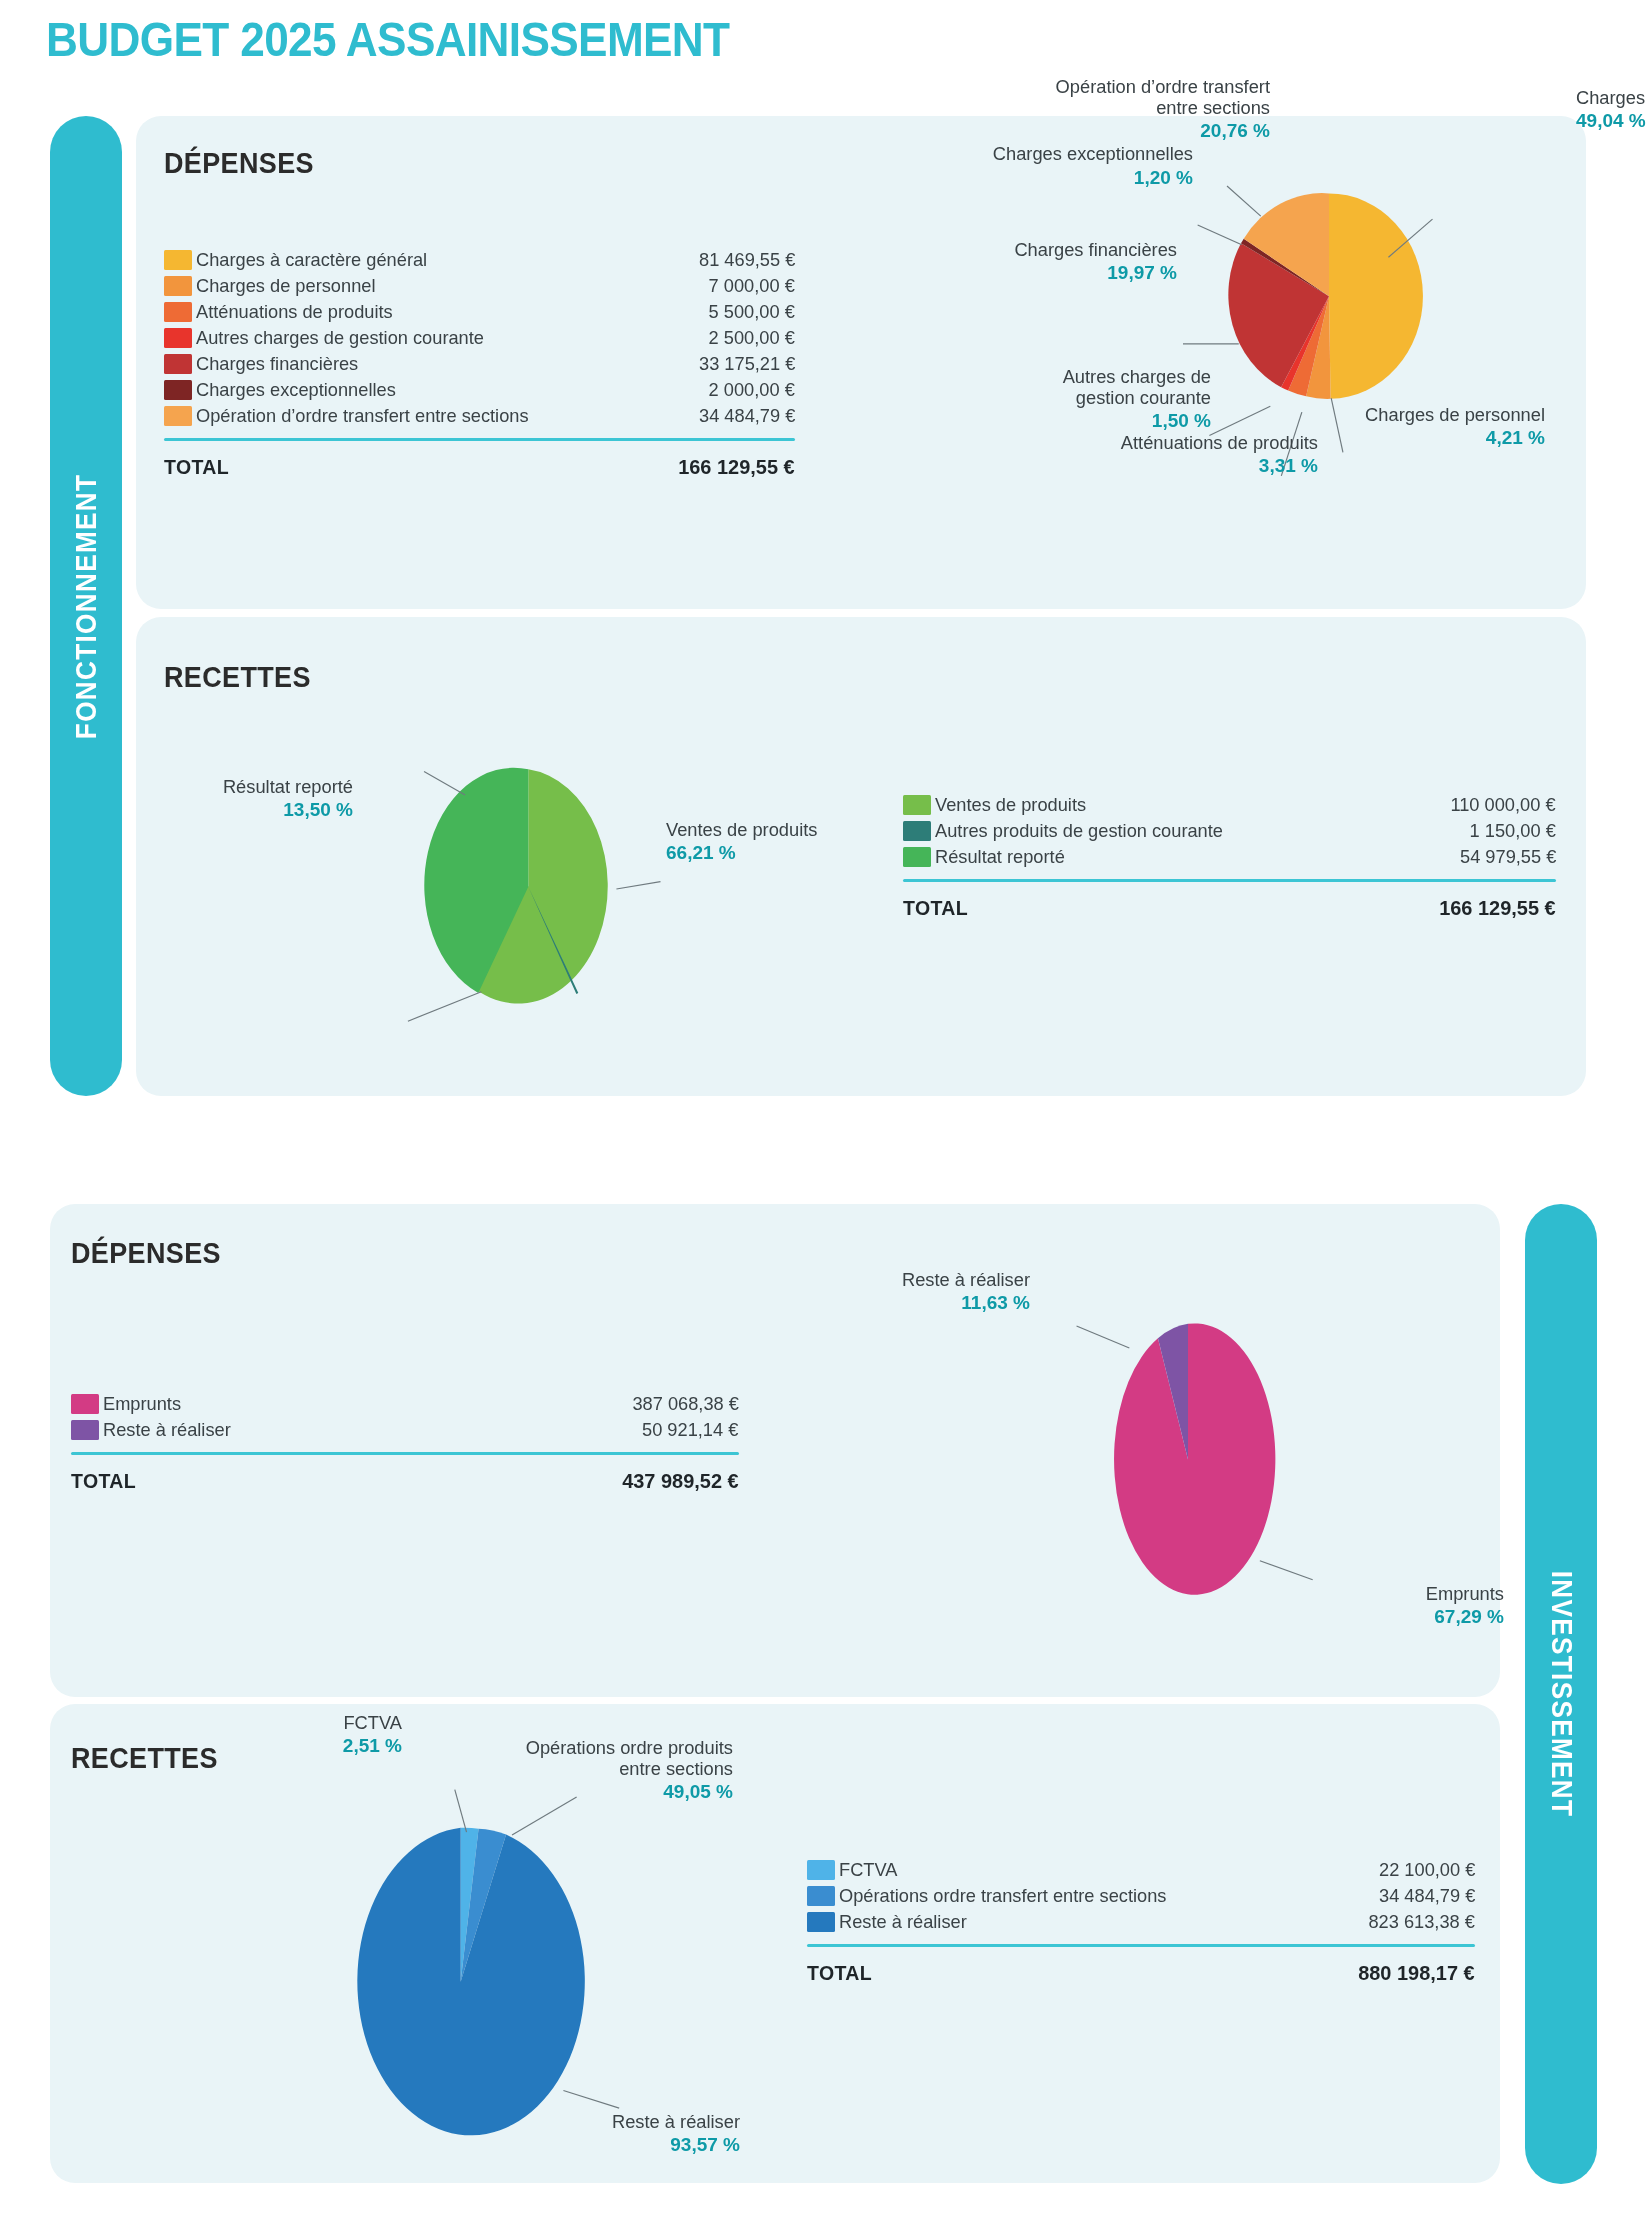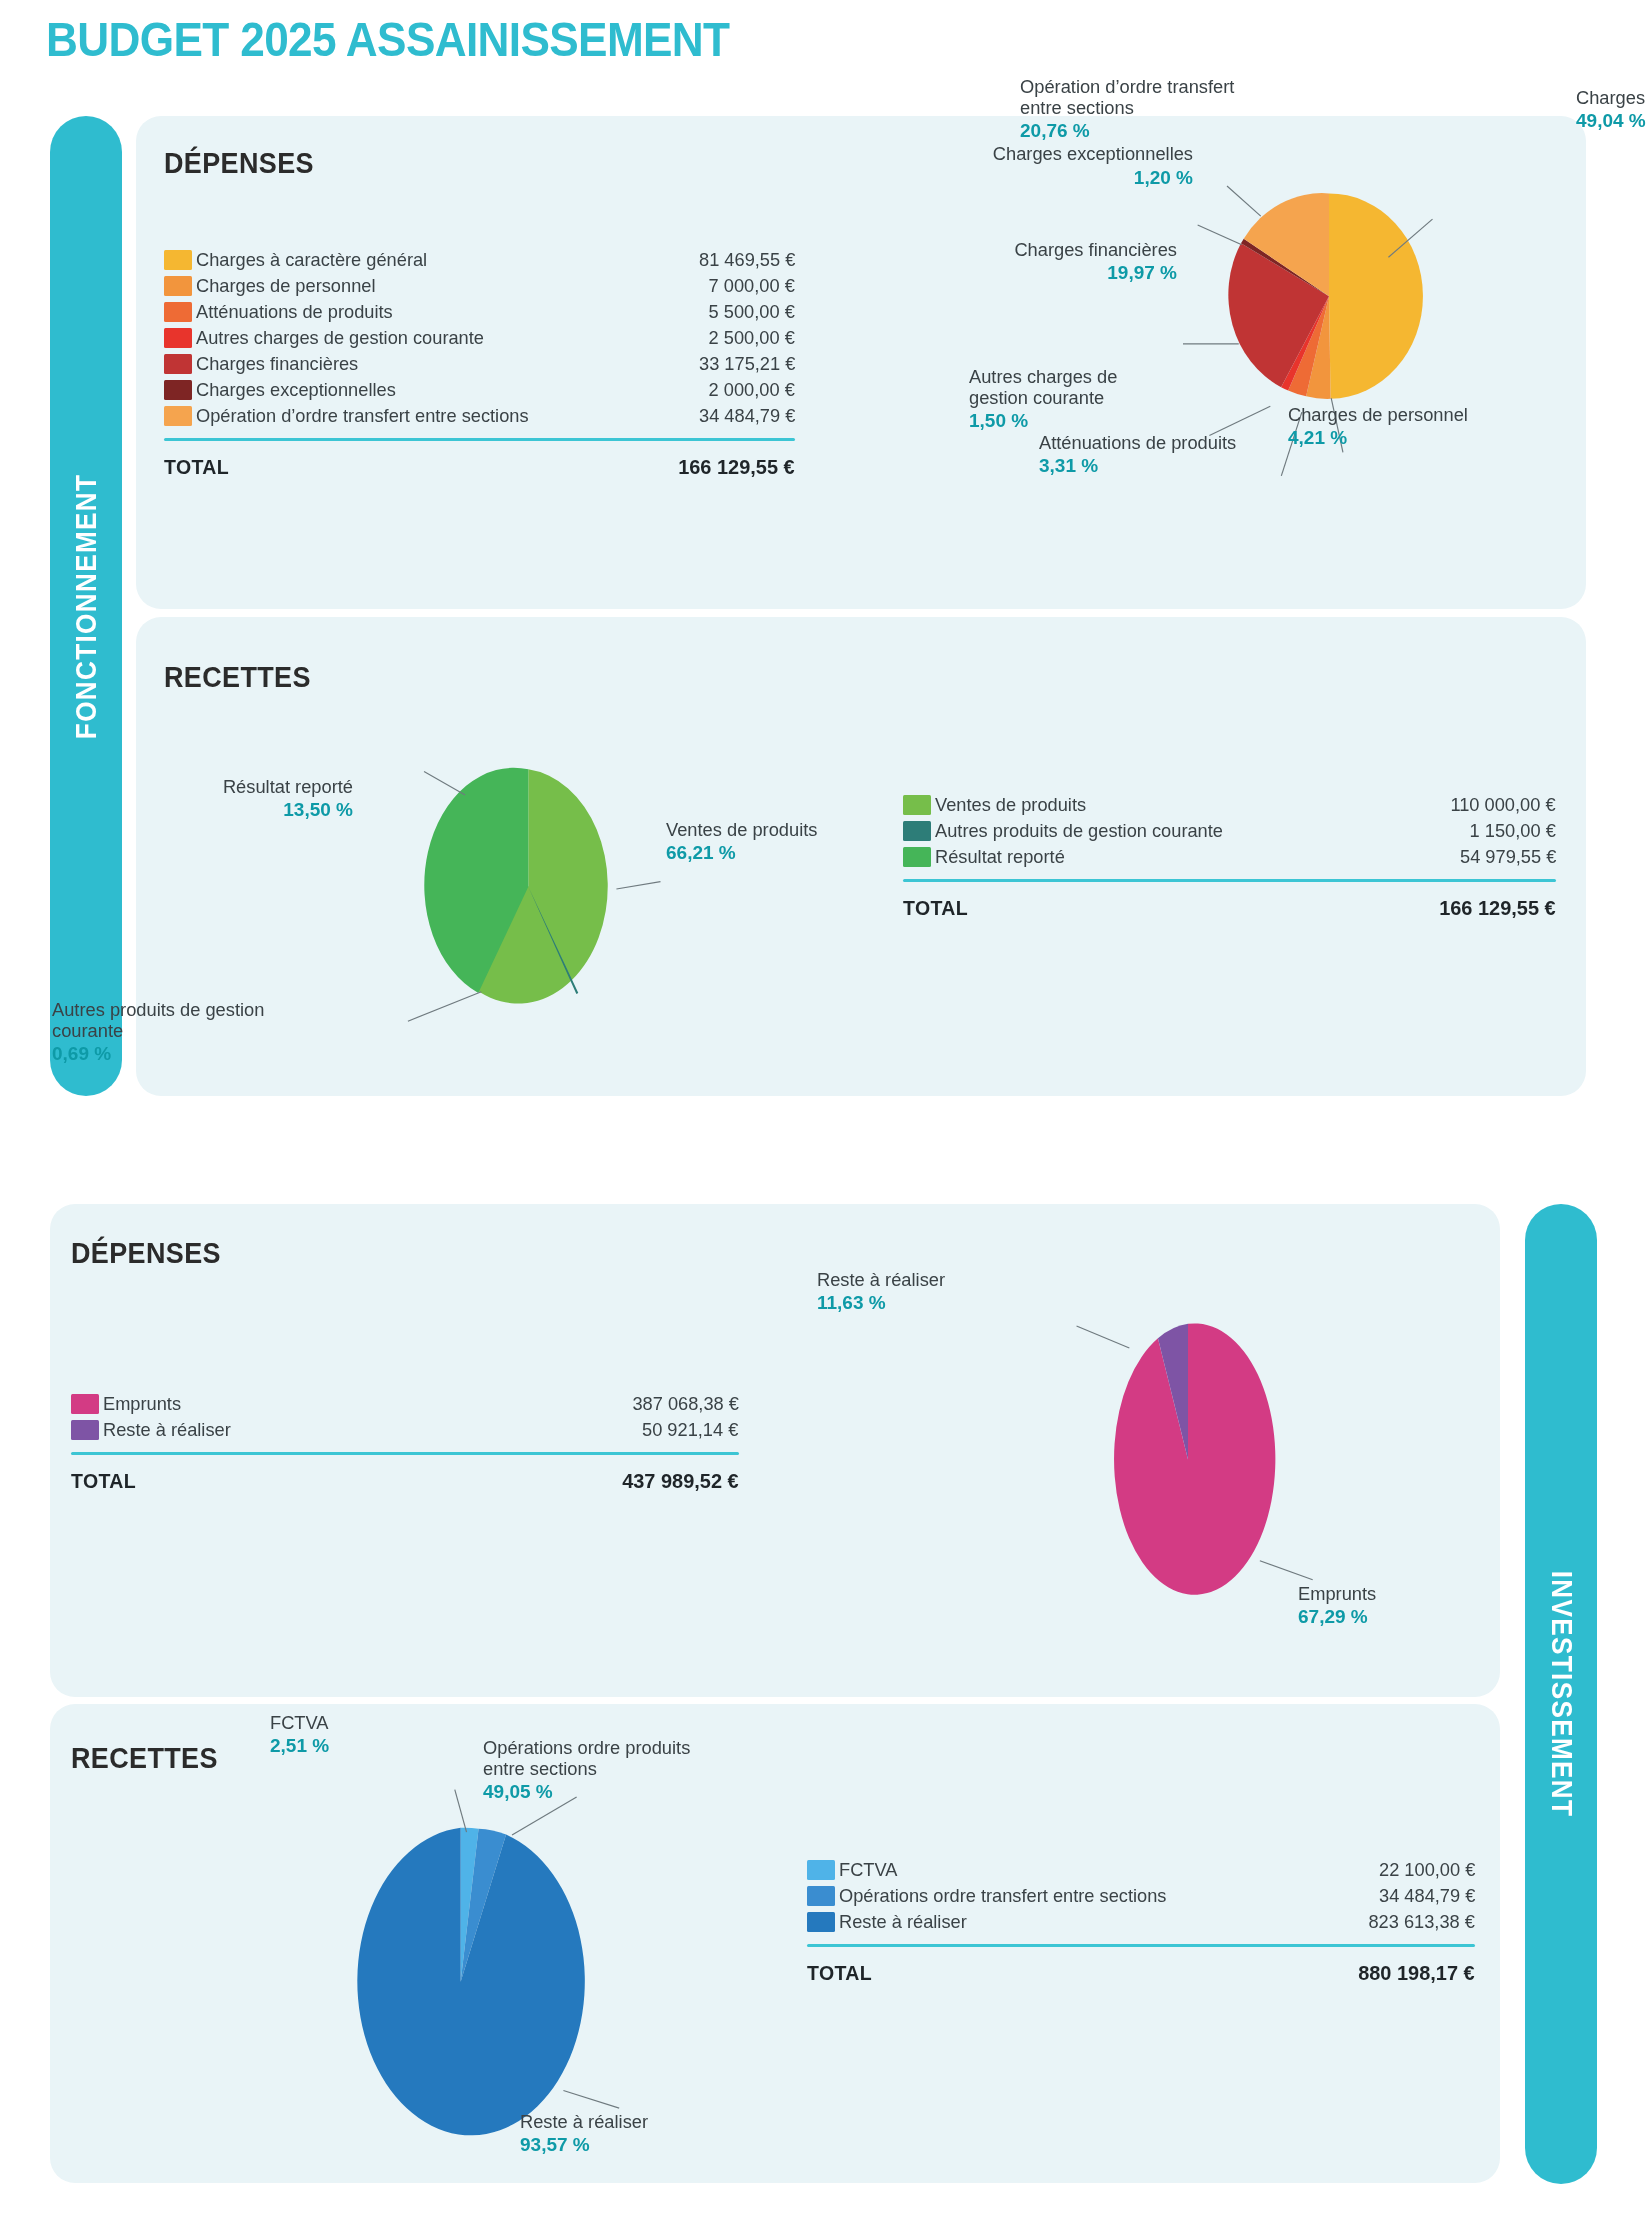--- a/index.html
+++ b/index.html
@@ -108,21 +108,21 @@
 
   .callout{
     position:absolute;
     font-size:18.3px;
     color:#3A4246;
     line-height:1.18;
     white-space:pre-line;
   }
   .callout.ta-r{ text-align:right; }
   .callout.ta-l{ text-align:left; }
-  .callout.ta-c{ text-align:left; }
+  .callout.ta-c{ text-align:right; }
   .callout .pct{
     display:block;
     color:#0E9AA7;
     font-weight:bold;
     font-size:19px;
     margin-top:1.5px;
   }
   .leader{ position:absolute; stroke:#6F7A7F; stroke-width:1.6; fill:none; }
 </style>
 </head>
@@ -258,25 +258,20 @@
     </div>
 
     <div class="callout ta-r" style="left:-40px;top:137px;width:257px;">
       <span>Résultat reporté</span>
       <span class="pct">13,50 %</span>
     </div>
     <div class="callout ta-l" style="left:530px;top:180px;width:242px;">
       <span>Ventes de produits</span>
       <span class="pct">66,21 %</span>
     </div>
-    <div class="callout ta-c" style="left:-84px;top:360px;width:294px;">
-      <span>Autres produits de gestion
-courante</span>
-      <span class="pct">0,69 %</span>
-    </div>
 
     <div class="legend" style="left:767px;top:175px;width:653px;">
       <div class="legend-row">
         <div class="swatch" style="background:#76BE4A"></div>
         <div class="legend-label">Ventes de produits</div>
         <div class="legend-value">110 000,00 €</div>
       </div>
       <div class="legend-row">
         <div class="swatch" style="background:#2D7D78"></div>
         <div class="legend-label">Autres produits de gestion courante</div>

